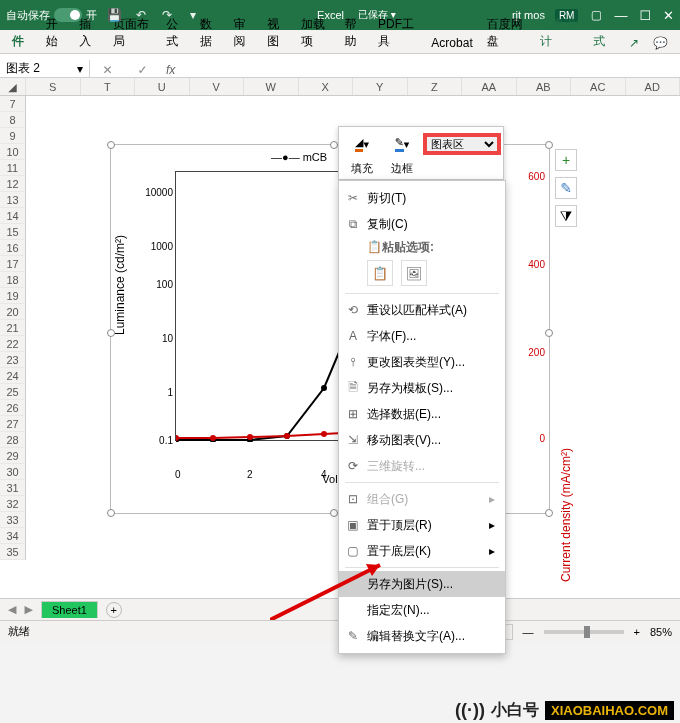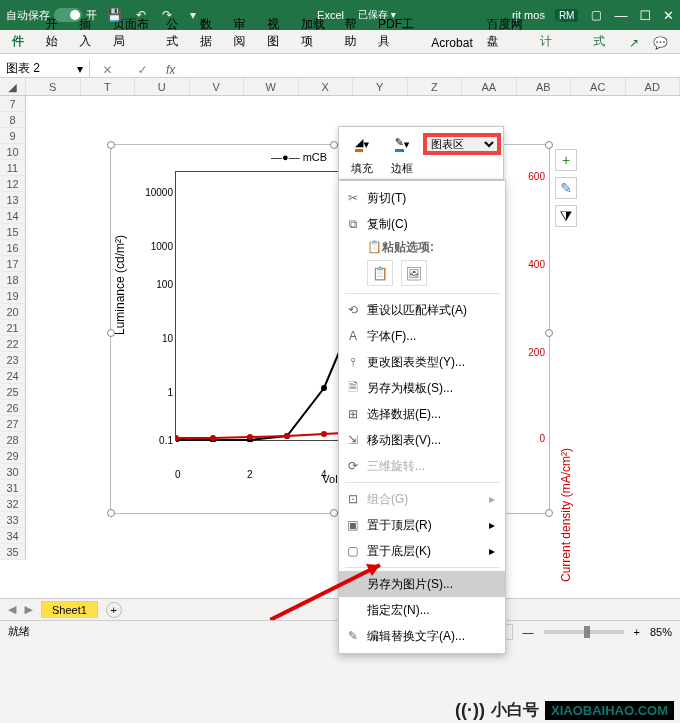--- a/index.html
+++ b/index.html
@@ -77,34 +77,34 @@
   .context-menu .section-head { padding: 2px 10px 2px 28px; color: #666; font-weight: bold; position: relative; }
   .paste-icons { display: flex; gap: 8px; padding: 2px 10px 4px 28px; }
   .paste-icons div { width: 26px; height: 26px; border: 1px solid #ddd; display:flex;align-items:center;justify-content:center;font-size:13px;color:#555; }
 
   
   .arrow { position: absolute; left: 270px; top: 560px; width: 120px; height: 60px; pointer-events: none; }
 
   
   .sheet-tabs { height: 22px; background: #f3f2f1; display: flex; align-items: center; font-size: 11px; padding: 0 8px; gap: 8px; border-top: 1px solid #ccc; }
   .sheet-tabs .nav { color: #888; cursor: pointer; }
-  .sheet-tabs .tab { padding: 2px 10px; background: #fde047; border: 1px solid #ccc; border-bottom: none; }
+  .sheet-tabs .tab { padding: 2px 10px; background: #22c55e; border: 1px solid #ccc; border-bottom: none; }
   .sheet-tabs .plus { width: 16px; height: 16px; border-radius: 50%; border: 1px solid #bbb; text-align: center; line-height: 14px; cursor: pointer; }
 
   
   .status-bar { height: 22px; background: #f3f2f1; display: flex; align-items: center; font-size: 11px; padding: 0 8px; gap: 10px; border-top: 1px solid #ccc; }
   .status-bar .spacer { flex: 1; }
   .status-bar .view-btn { width: 20px; height: 16px; border: 1px solid #ccc; }
   .zoom-slider { width: 80px; height: 4px; background: #ccc; position: relative; }
   .zoom-slider::after { content: ""; position: absolute; width: 6px; height: 12px; background: #888; left: 50%; top: -4px; }
 
   
   .watermark { position: absolute; right: 6px; bottom: 2px; display: flex; align-items: center; gap: 6px; font-size: 16px; font-weight: bold; color: #222; }
   .watermark .bubble { font-size: 18px; }
-  .watermark .domain { background: #000; color: #0f766e; padding: 2px 6px; font-size: 13px; }
+  .watermark .domain { background: #000; color: #eab308; padding: 2px 6px; font-size: 13px; }
 </style>
 </head>
 <body>
 
 <div class="title-bar">
   <div class="autosave">
     <span>自动保存</span>
     <span class="toggle"></span>
     <span>开</span>
   </div>

